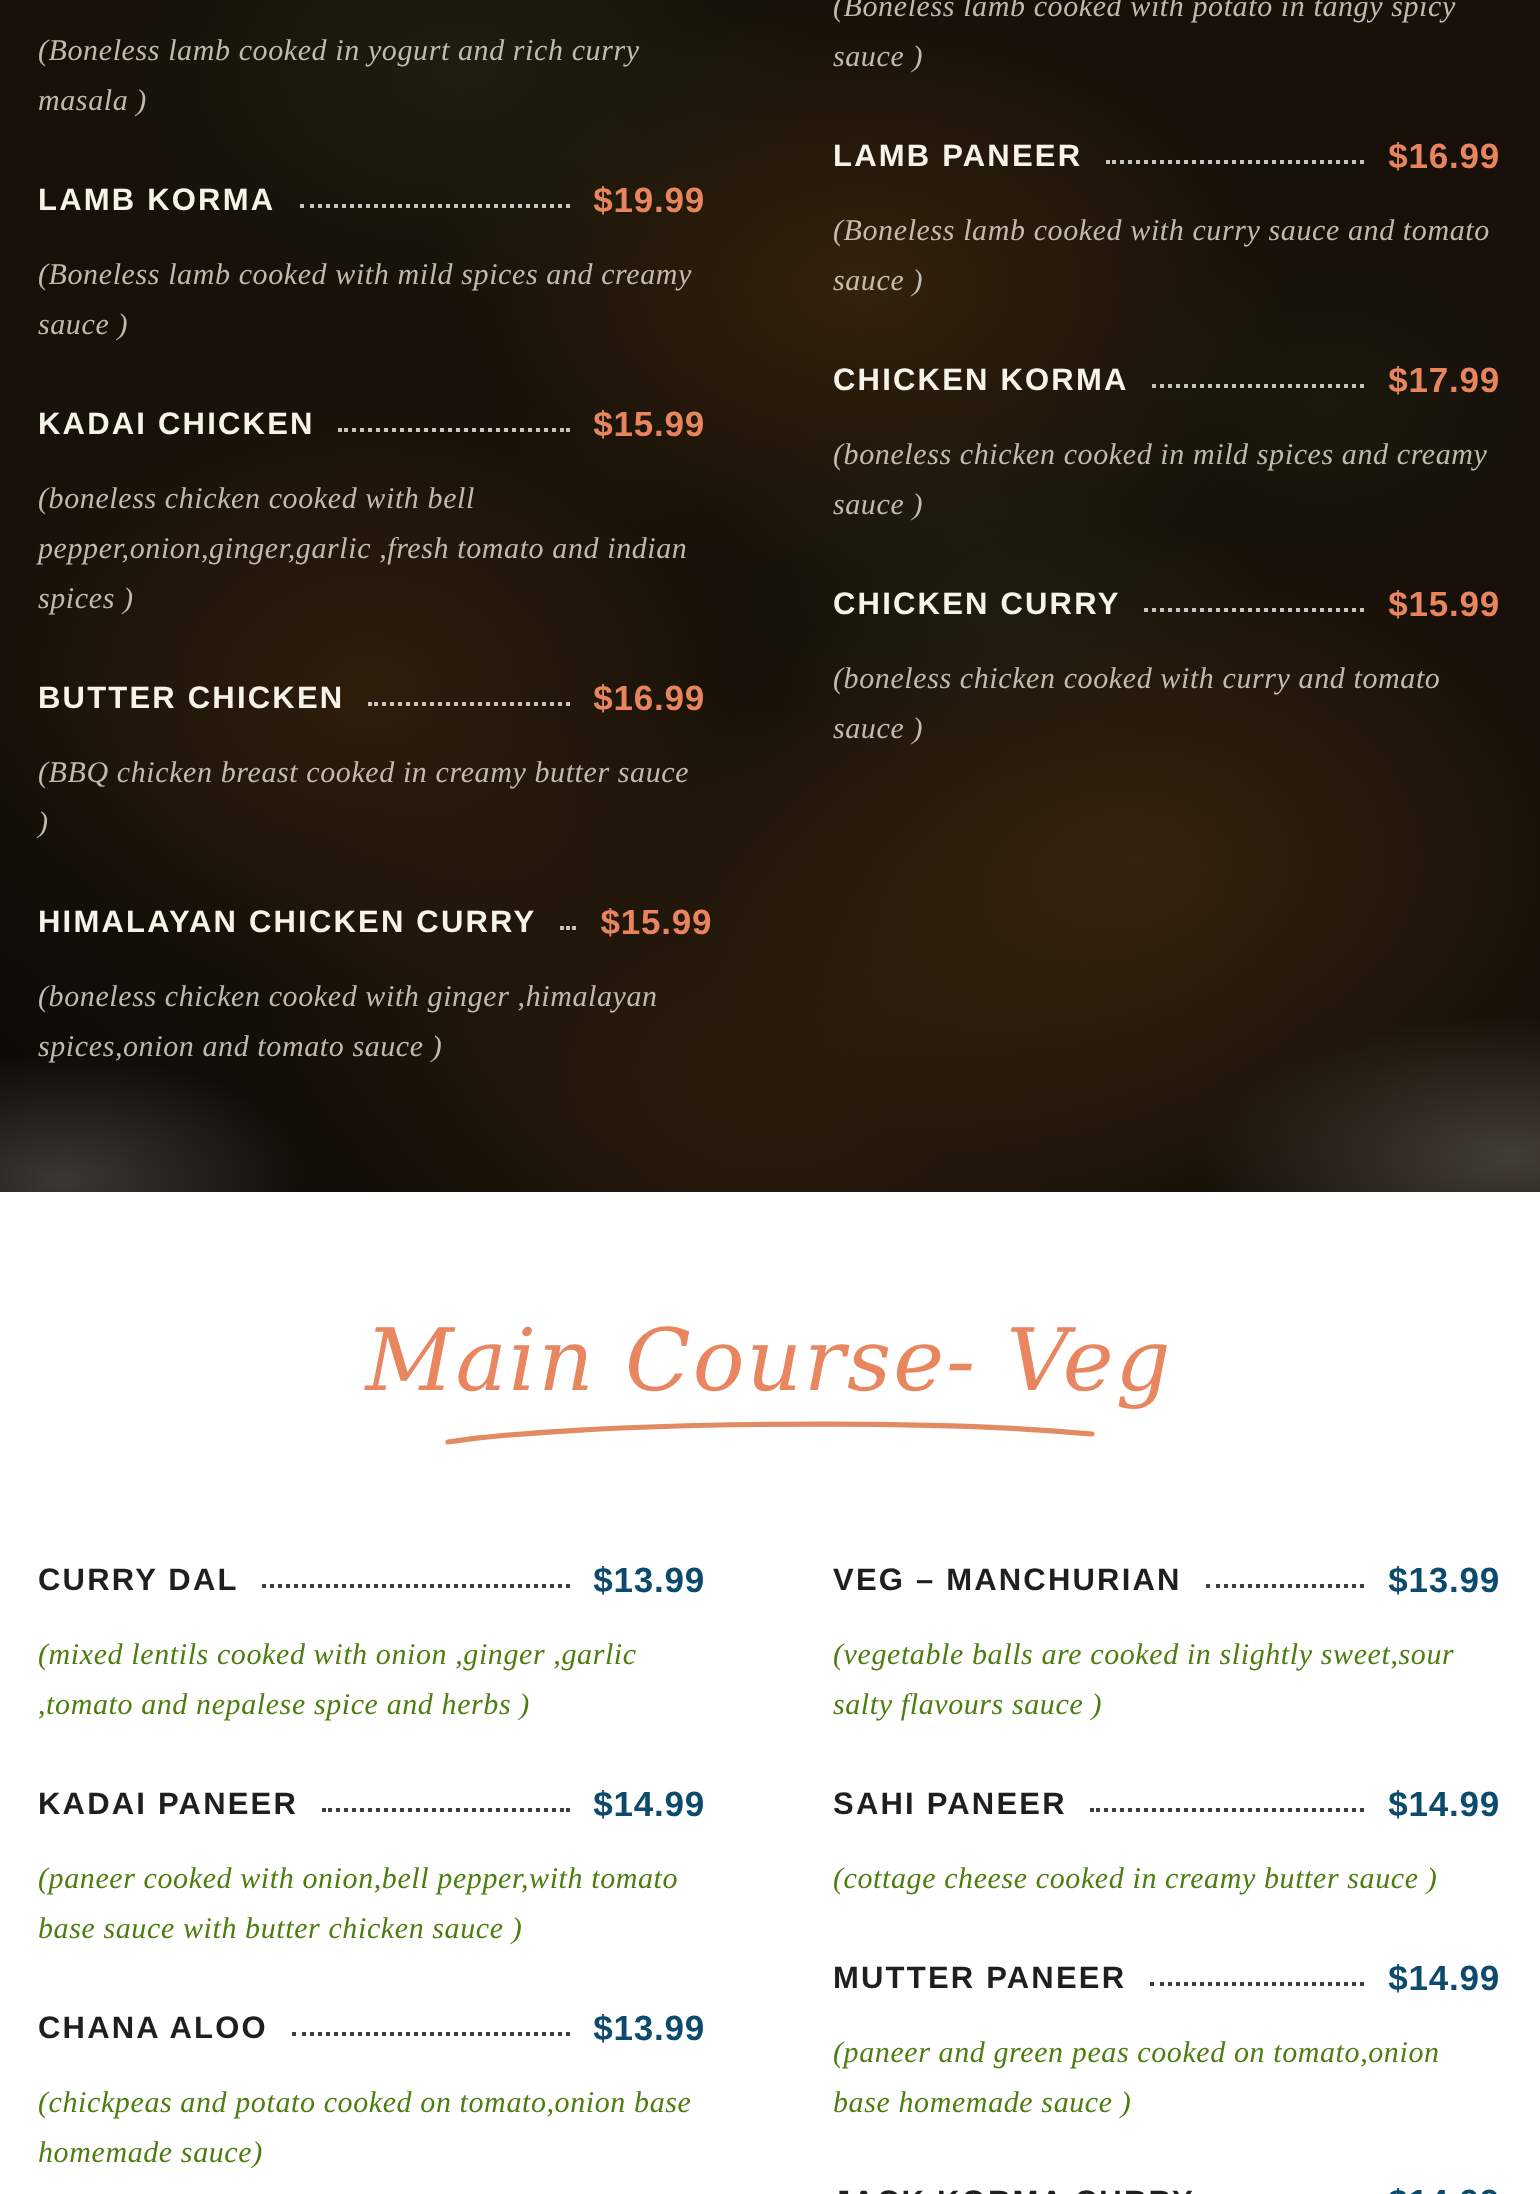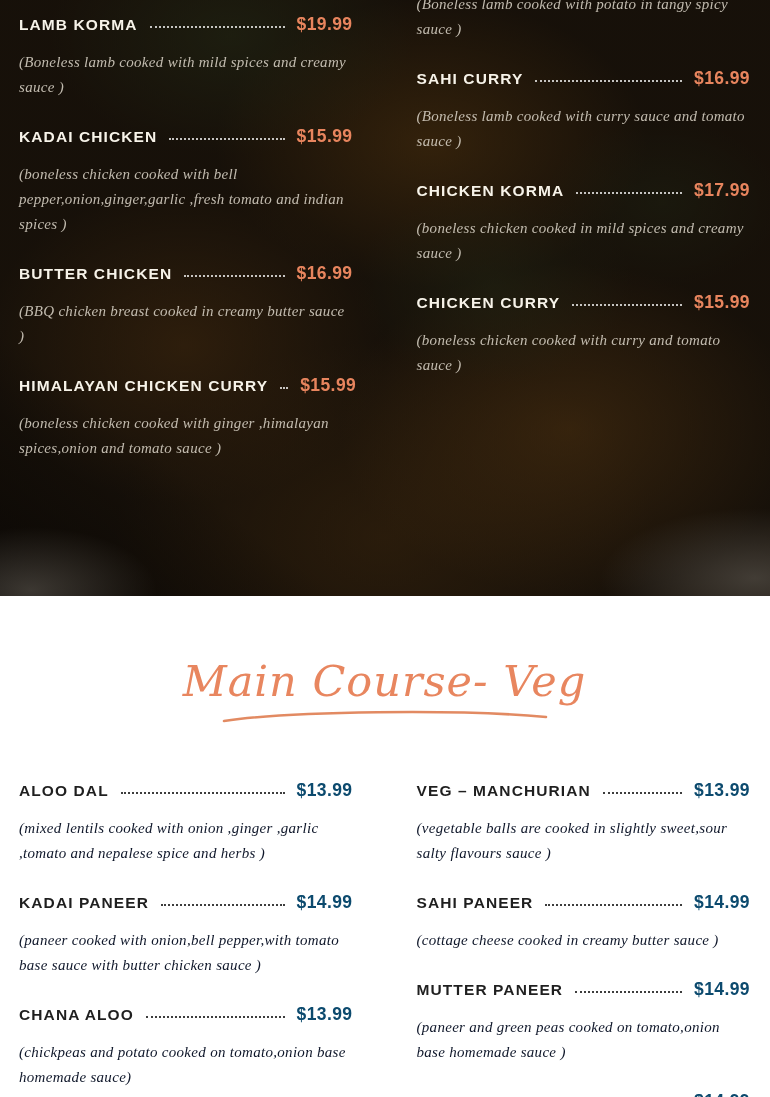--- a/index.html
+++ b/index.html
@@ -66,32 +66,33 @@
   .veg-heading {
     font-family: "DejaVu Serif", serif;
     font-style: italic; font-weight: normal;
     font-size: 43px; color: #e8865f; letter-spacing: 1px;
   }
   .swoosh { display: block; margin: 2px auto 0 auto; }
 
   .veg .cols { margin-top: 56px; }
   .veg .item-name { color: #1f1f1f; }
   .veg .leader { border-bottom: 2px dotted #3d3d3d; }
-  .veg .item-desc { color: #0f172a; }
+  .veg .item-desc { color: #4d7c0f; }
   .veg .item-price { color: #0c4a6e; }
 </style>
 </head>
 <body>
 
 <div class="page">
 
   <section class="hero">
     <div class="cols">
 
       <div class="col">
+        <p class="intro-desc">(Boneless lamb cooked in yogurt and rich curry masala )</p>
 
         <div class="item">
           <div class="item-head">
             <h4 class="item-name">LAMB KORMA</h4>
             <span class="leader"></span>
             <span class="item-price">$19.99</span>
           </div>
           <p class="item-desc">(Boneless lamb cooked with mild spices and creamy sauce )</p>
         </div>
 
@@ -121,21 +122,21 @@
           </div>
           <p class="item-desc">(boneless chicken cooked with ginger ,himalayan spices,onion and tomato sauce )</p>
         </div>
       </div>
 
       <div class="col col-shift-up">
         <p class="intro-desc">(Boneless lamb cooked with potato in tangy spicy sauce )</p>
 
         <div class="item">
           <div class="item-head">
-            <h4 class="item-name">SAHI CURRY</h4>
+            <h4 class="item-name">LAMB PANEER</h4>
             <span class="leader"></span>
             <span class="item-price">$16.99</span>
           </div>
           <p class="item-desc">(Boneless lamb cooked with curry sauce and tomato sauce )</p>
         </div>
 
         <div class="item">
           <div class="item-head">
             <h4 class="item-name">CHICKEN KORMA</h4>
             <span class="leader"></span>
@@ -163,21 +164,21 @@
       <svg class="swoosh" width="330" height="16" viewBox="0 0 330 16">
         <path d="M4,13 C70,3 240,1 326,9" fill="none" stroke="#e28a62" stroke-width="2.6" stroke-linecap="round"></path>
       </svg>
     </div>
 
     <div class="cols">
 
       <div class="col">
         <div class="item">
           <div class="item-head">
-            <h4 class="item-name">ALOO DAL</h4>
+            <h4 class="item-name">CURRY DAL</h4>
             <span class="leader"></span>
             <span class="item-price">$13.99</span>
           </div>
           <p class="item-desc">(mixed lentils cooked with onion ,ginger ,garlic ,tomato and nepalese spice and herbs )</p>
         </div>
 
         <div class="item">
           <div class="item-head">
             <h4 class="item-name">KADAI PANEER</h4>
             <span class="leader"></span>

